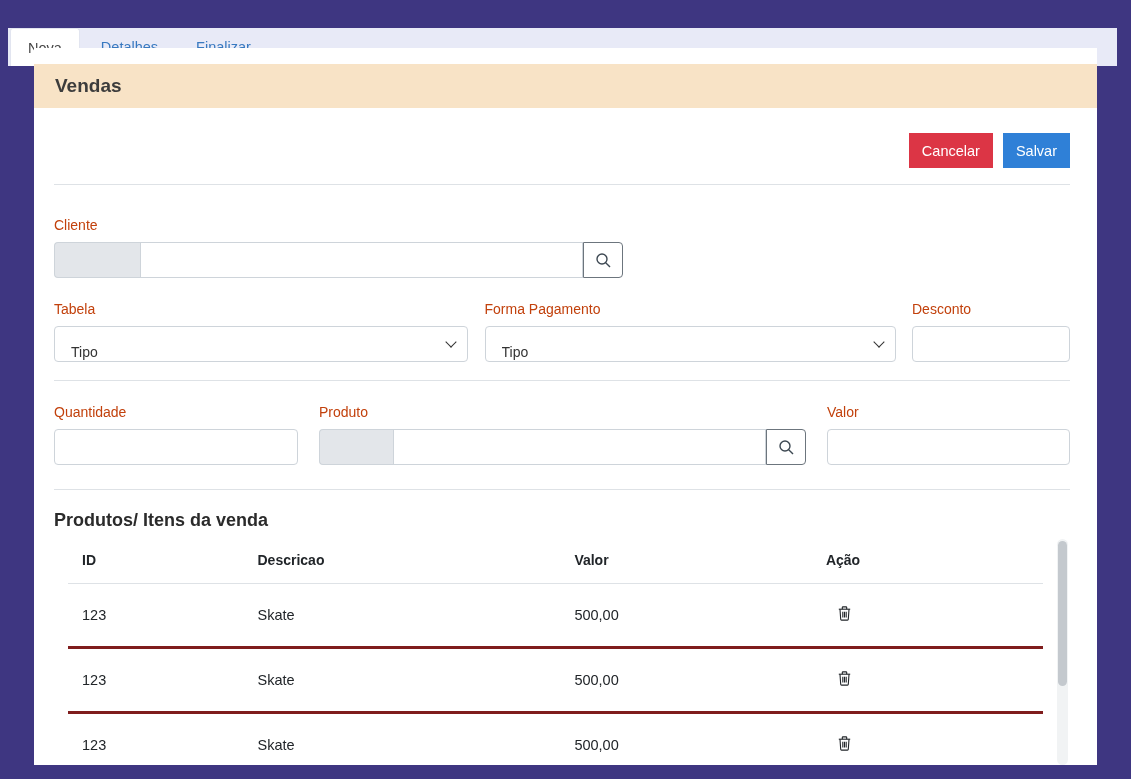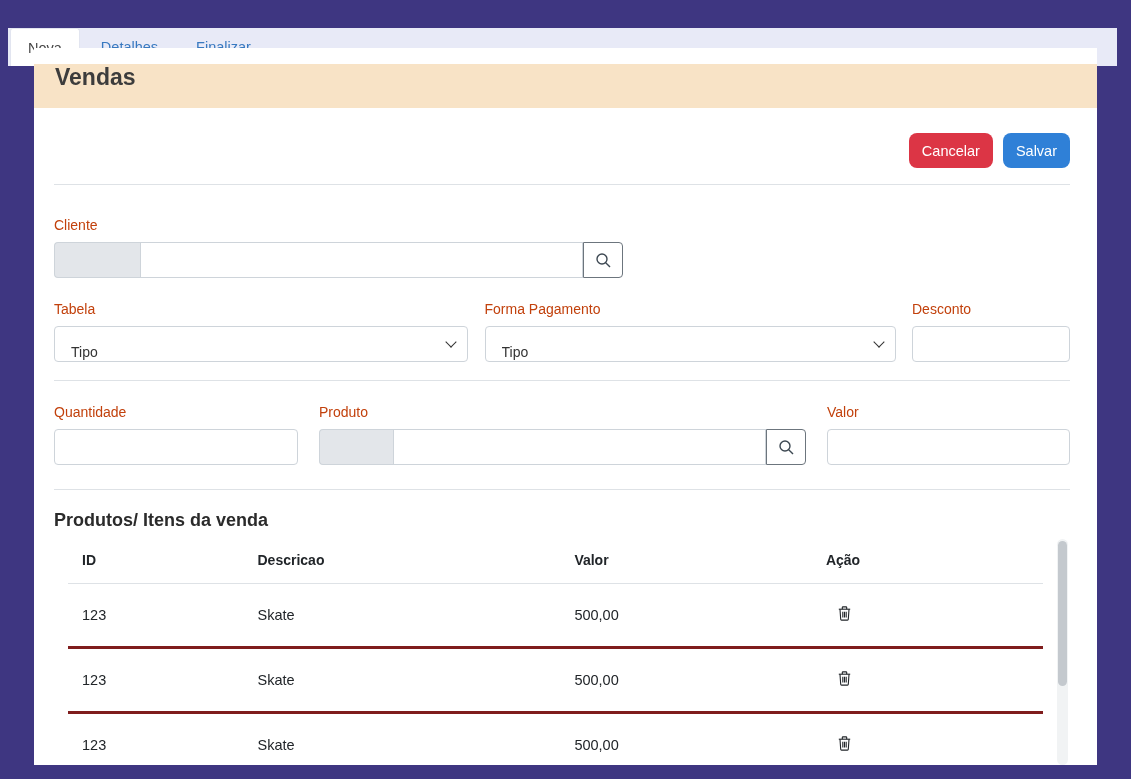--- a/index.html
+++ b/index.html
@@ -43,33 +43,33 @@
     position: absolute;
     left: 34px; top: 48px;
     width: 1063px; height: 717px;
     background: #ffffff;
     overflow: hidden;
   }
   .vendas-header {
     margin-top: 16px;
     height: 44px;
     background: #f8e3c6;
-    display: flex; align-items: flex-start;
+    display: flex; align-items: center;
     padding-left: 21px;
-    font-size: 23px;
+    font-size: 19px;
     font-weight: 600;
     color: #3c3c3c;
   }
   .content { padding: 0 27px 0 20px; }
 
   
   .btn-row { display: flex; justify-content: flex-end; gap: 10px; margin-top: 25px; }
   .btn {
     height: 35px; padding: 0 13px;
-    border: none; border-radius: 8px;
+    border: none; border-radius: 0;
     font-size: 14.5px; color: #fff;
     font-family: inherit;
     cursor: pointer;
   }
   .btn-cancel { background: #dc3545; }
   .btn-save { background: #2f80d7; }
 
   .divider { border: none; border-top: 1px solid #dee2e6; }
   .divider.d1 { margin-top: 16px; }
   .divider.d2 { margin-top: 18px; }

